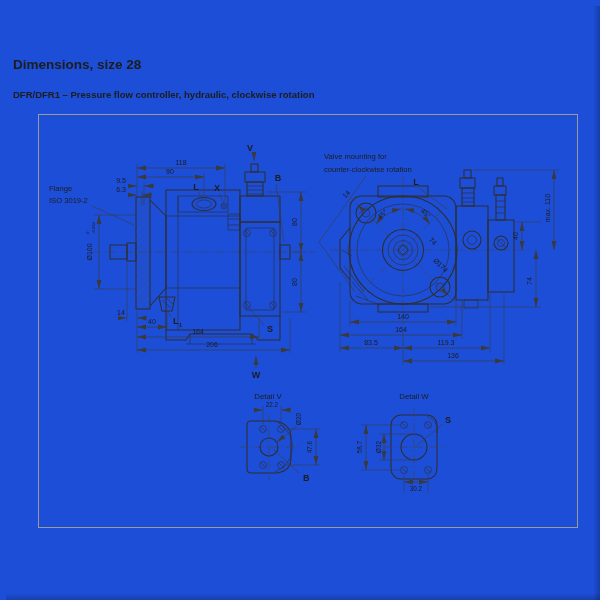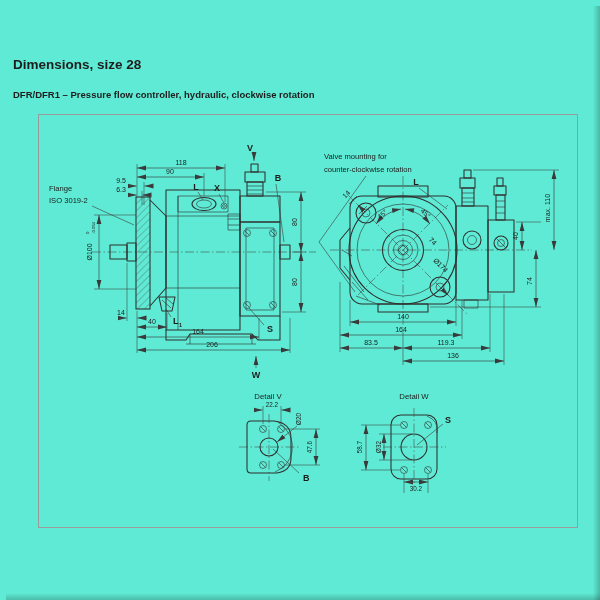--- a/index.html
+++ b/index.html
@@ -1,16 +1,16 @@
 <!DOCTYPE html>
 <html><head>
 <meta charset="utf-8">
 <style>
   html,body{margin:0;padding:0;background:#fff;}
-  .page{position:relative;width:600px;height:600px;background:#5eead4;overflow:hidden;
+  .page{position:relative;width:600px;height:600px;background:#1d4ed8;overflow:hidden;
         font-family:"Liberation Sans", sans-serif;}
   svg{display:block;}
   
   .ol{fill:none;stroke:#2e2e2e;stroke-width:1.05;stroke-linejoin:round;}
   .ml{fill:none;stroke:#2e2e2e;stroke-width:0.6;stroke-linejoin:round;}
   .dim{fill:none;stroke:#3a3a3a;stroke-width:0.65;}
   .ext{fill:none;stroke:#3a3a3a;stroke-width:0.55;}
   .cl{fill:none;stroke:#444;stroke-width:0.55;stroke-dasharray:9 2.5 1.5 2.5;}
   .lead{fill:none;stroke:#3a3a3a;stroke-width:0.6;}
   .hatched{fill:url(#h45);stroke:#2e2e2e;stroke-width:1.05;}

